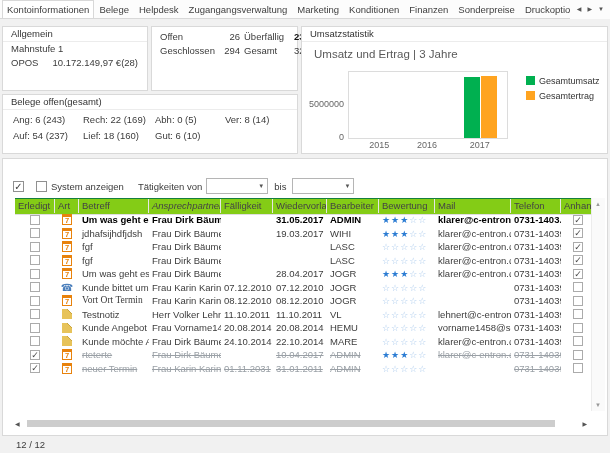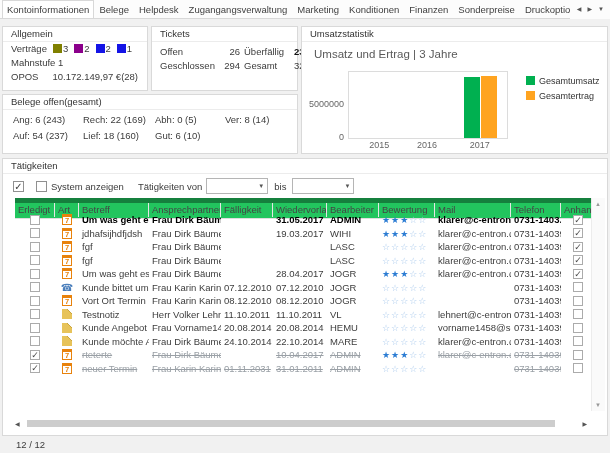--- a/index.html
+++ b/index.html
@@ -48,22 +48,22 @@
   .lgsw{display:inline-block;width:9px;height:9px;margin-right:4px;vertical-align:-1px}
   .lgtxt{font-size:9px;color:#333}
   
   .filters{position:absolute;left:10px;top:17px;height:20px;display:flex;align-items:center;font-size:9.5px;color:#3b3b3b;white-space:nowrap}
   .cb2{width:11px;height:11px;border:1px solid #909090;background:#fff;display:inline-block;font-size:10px;
     line-height:10px;text-align:center;color:#404040;box-sizing:border-box;flex:none}
   .flbl{margin:0 0 0 4px}
   .ml12{margin-left:12px}.ml14{margin-left:14px}.ml6{margin-left:6px}.ml4{margin-left:4px}
   .dd{width:62px;height:16px;border:1px solid #b5b5b5;background:#fff;position:relative;display:inline-block;box-sizing:border-box;flex:none}
   .dd .caret{position:absolute;right:3px;top:4px;font-size:6px;color:#555}
-  .thead{position:absolute;left:12px;top:39px;height:15px;display:flex;border-top:5px solid #15803d;
-    border-bottom:1px solid #dedede;font-size:9.5px;color:#444;background:#22c55e}
+  .thead{position:absolute;left:12px;top:39px;height:15px;display:flex;border-top:1px solid #15803d;
+    border-bottom:1px solid #dedede;font-size:9.5px;color:#444;background:#84cc16}
   .th{box-sizing:border-box;padding:1px 0 0 3px;border-right:1px solid #e6e6e6;overflow:hidden;white-space:nowrap;height:14px;line-height:12px;flex:none}
   .tbody{position:absolute;left:12px;top:54px}
   .trow{display:flex;height:13.5px;line-height:13.5px;align-items:center}
   .tc{box-sizing:border-box;padding-left:3px;overflow:hidden;white-space:nowrap;font-size:9.5px;color:#3c3c3c;flex:none}
   .cc{display:flex;align-items:center;justify-content:center;padding-left:0}
   .cb{width:10px;height:10px;border:1px solid #ababab;background:#fff;font-size:9px;line-height:8px;text-align:center;
     color:#4a4a4a;box-sizing:border-box;flex:none}
   .trow.bold .txt{font-weight:bold;color:#000}
   .trow.done .txt{color:#9aa0a6;text-decoration:line-through}
   .stars{letter-spacing:1px;padding-top:1px}
@@ -82,31 +82,27 @@
   .footer{position:absolute;left:16px;top:439px;font-size:9.5px;color:#3b3b3b}
 </style>
 </head>
 <body>
 
 <div class="tabbar" id="tabs"><span class="tab active">Kontoinformationen</span><span class="tab">Belege</span><span class="tab">Helpdesk</span><span class="tab">Zugangangsverwaltung</span><span class="tab">Marketing</span><span class="tab">Konditionen</span><span class="tab">Finanzen</span><span class="tab">Sonderpreise</span><span class="tab">Druckoptionen</span><span class="tab">Info</span></div>
 <div class="tabnav"><span>◀</span><span>▶</span><span>▼</span></div>
 
 <div class="panel" id="p-allgemein">
   <div class="p-h">Allgemein</div>
-  <div class="al-line">
-    <span>Verträge</span><span id="vertraege"><span class="sq" style="background: rgb(128, 128, 0);"></span><span>3</span><span class="sq" style="background: rgb(139, 0, 139);"></span><span>2</span><span class="sq" style="background: rgb(20, 20, 230);"></span><span>2</span><span class="sq" style="background: rgb(20, 20, 230);"></span><span>1</span></span>
-  </div>
   <div class="al-line">Mahnstufe 1</div>
   <div class="al-line">
     <span>OPOS</span><span class="opos-val">10.172.149,97 €(28)</span>
   </div>
 </div>
 
 <div class="panel" id="p-tickets">
-  <div class="p-h">Tickets</div>
   <div class="tk-grid">
     <span>Offen</span>
     <span class="tv">26</span>
     <span>Überfällig</span>
     <span class="b">23</span>
     <span>Geschlossen</span>
     <span class="tv">294</span>
     <span>Gesamt</span>
     <span>320</span>
   </div>
@@ -137,35 +133,34 @@
       <div class="lgrow"><span class="lgsw" style="background: rgb(255, 164, 32);"></span><span class="lgtxt">Gesamtertrag</span></div>
     </div>
 <span class="xlab" style="left: 57.3333px; text-align: right;">2015</span>
     <span class="xlab" style="left: 110px;">2016</span>
     <span class="xlab" style="left: 162.667px;">2017</span>
     <span class="ylab" style="top: 105px;">0</span>
     <span class="ylab" style="top: 72px;">5000000</span>
   </div>
 
 <div class="panel" id="p-taetig">
-  <div class="p-h">Tätigkeiten</div>
   <div class="filters">
     <span class="cb2" id="cb-completed">✓</span>
     <span class="cb2 ml12" id="cb-system"></span>
     <span class="flbl">System anzeigen</span>
     <span class="flbl ml14">Tätigkeiten von</span>
     <span class="dd ml4"><span></span><span class="caret">▼</span></span>
     <span class="flbl ml6">bis</span>
     <span class="dd ml6"><span></span><span class="caret">▼</span></span>
   </div>
   <div class="thead" id="thead">
       <span class="th" style="width: 40px;">Erledigt</span>
       <span class="th" style="width: 24px;">Art</span>
       <span class="th" style="width: 70px;">Betreff</span>
-      <span class="th" style="width: 72px;">Ansprechpartner</span>
+      <span class="th" style="width: 72px; font-style: italic;">Ansprechpartner</span>
       <span class="th" style="width: 52px;">Fälligkeit</span>
       <span class="th" style="width: 54px;">Wiedervorlage</span>
       <span class="th" style="width: 52px;">Bearbeiter</span>
       <span class="th" style="width: 56px;">Bewertung</span>
       <span class="th" style="width: 76px;">Mail</span>
       <span class="th" style="width: 50px;">Telefon</span>
       <span class="th" style="width: 34px;">Anhang</span>
     </div>
   <div class="tbody" id="tbody">
       <div class="trow bold">
@@ -282,21 +277,21 @@
           <span class="cb"></span>
         </span>
       </div>
       <div class="trow">
         <span class="tc cc" style="width: 40px;">
           <span class="cb"></span>
         </span>
         <span class="tc cc" style="width: 24px;">
           <span class="ic-cal">7</span>
         </span>
-        <span class="tc txt" style="width: 70px;">Vort Ort Termin</span>
+        <span class="tc txt" style="width: 70px; font-family: Liberation Serif, serif;">Vort Ort Termin</span>
         <span class="tc txt" style="width: 72px;">Frau Karin Karin</span>
         <span class="tc txt" style="width: 52px;">08.12.2010</span>
         <span class="tc txt" style="width: 54px;">08.12.2010</span>
         <span class="tc txt" style="width: 52px;">JOGR</span>
         <span class="tc stars" style="width: 56px;"><span class="st e">☆</span><span class="st e">☆</span><span class="st e">☆</span><span class="st e">☆</span><span class="st e">☆</span></span>
         <span class="tc txt" style="width: 76px;"></span>
         <span class="tc txt" style="width: 50px;">0731-14039...</span>
         <span class="tc cc" style="width: 34px;">
           <span class="cb"></span>
         </span>

